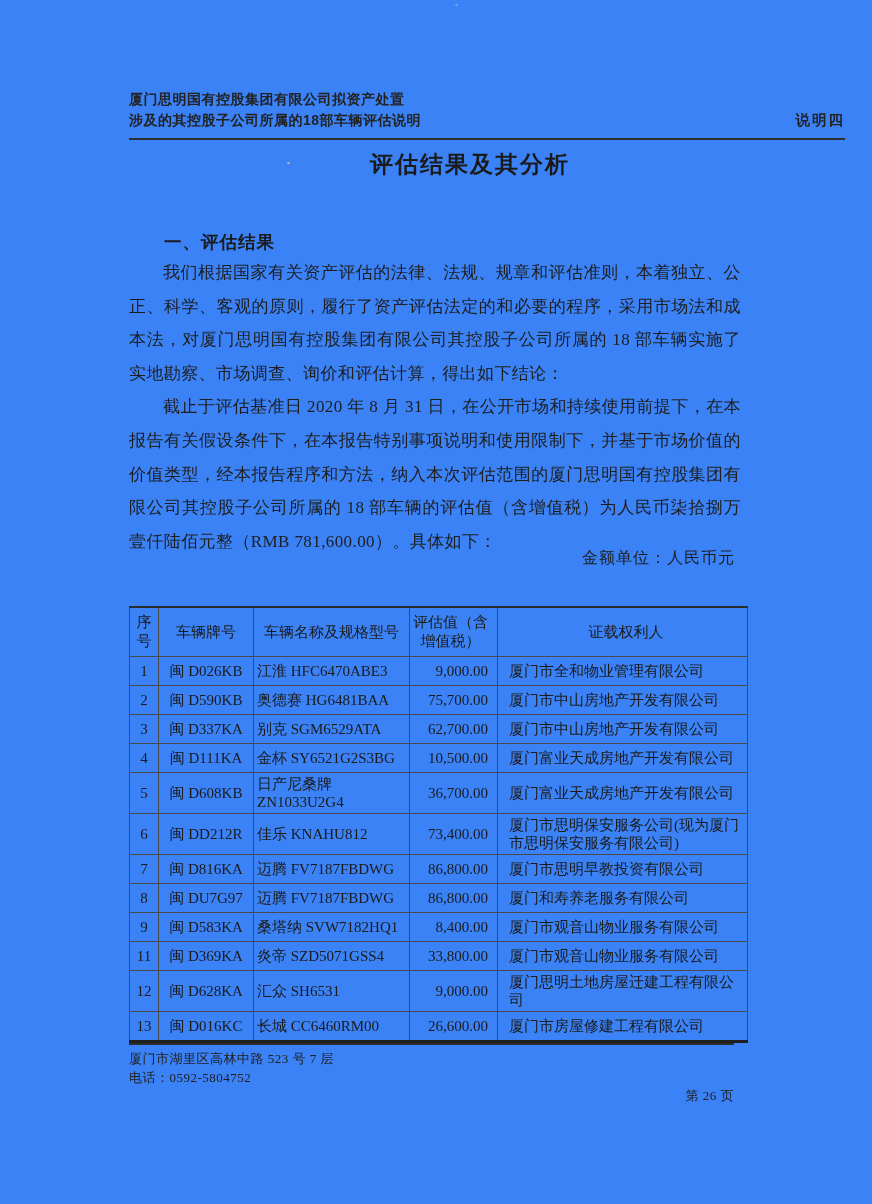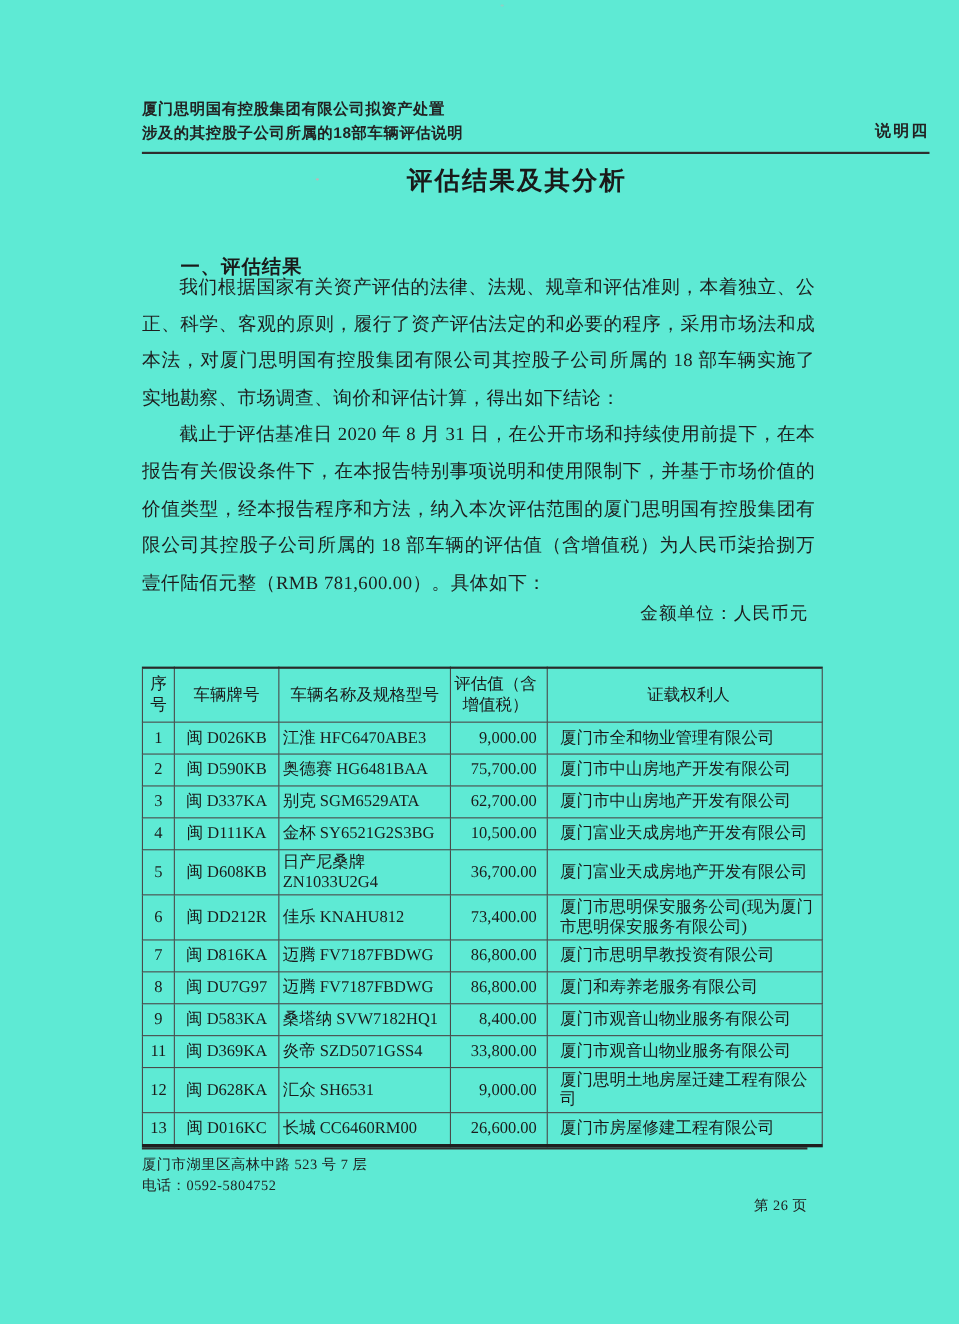--- a/index.html
+++ b/index.html
@@ -5,21 +5,21 @@
   html, body { margin: 0; padding: 0; }
   body {
     width: 872px; height: 1204px;
     background: #ffffff;
     font-family: "Liberation Serif", "DejaVu Serif", serif;
     color: #1c1c1c;
   }
   #page {
     position: relative;
     width: 872px; height: 1204px;
-    background: #5eead4;
+    background: #3b82f6;
     overflow: hidden;
   }
   
   .doc-header {
     position: absolute; left: 129px; top: 89px; width: 716px;
     display: flex; justify-content: space-between; align-items: flex-end;
     border-bottom: 2px solid #2e2e2e;
     padding-bottom: 7px;
     font-family: "Liberation Sans", "DejaVu Sans", sans-serif;
     font-weight: bold; font-size: 14px; line-height: 21px; color: #222;
@@ -34,21 +34,21 @@
     font-weight: bold; font-size: 23px; letter-spacing: 2px; color: #1a1a1a; padding-left: 34px;
   }
   
   .section-heading {
     position: absolute; left: 164px; top: 230px;
     font-family: "Liberation Sans", "DejaVu Sans", sans-serif;
     font-weight: bold; font-size: 17.5px; letter-spacing: 1px; color: #1a1a1a;
   }
   
   .body-text {
-    position: absolute; left: 129px; top: 244px; width: 612px;
+    position: absolute; left: 129px; top: 256px; width: 612px;
     font-size: 17px; line-height: 33.6px; letter-spacing: 0.4px;
     text-align: justify; color: #1e1e1e;
   }
   .body-text p { margin: 0; text-indent: 2em; }
   
   .unit-note {
     position: absolute; left: 129px; top: 548px; width: 606px;
     text-align: right; font-size: 16px; letter-spacing: 1px; color: #1e1e1e;
   }
   

